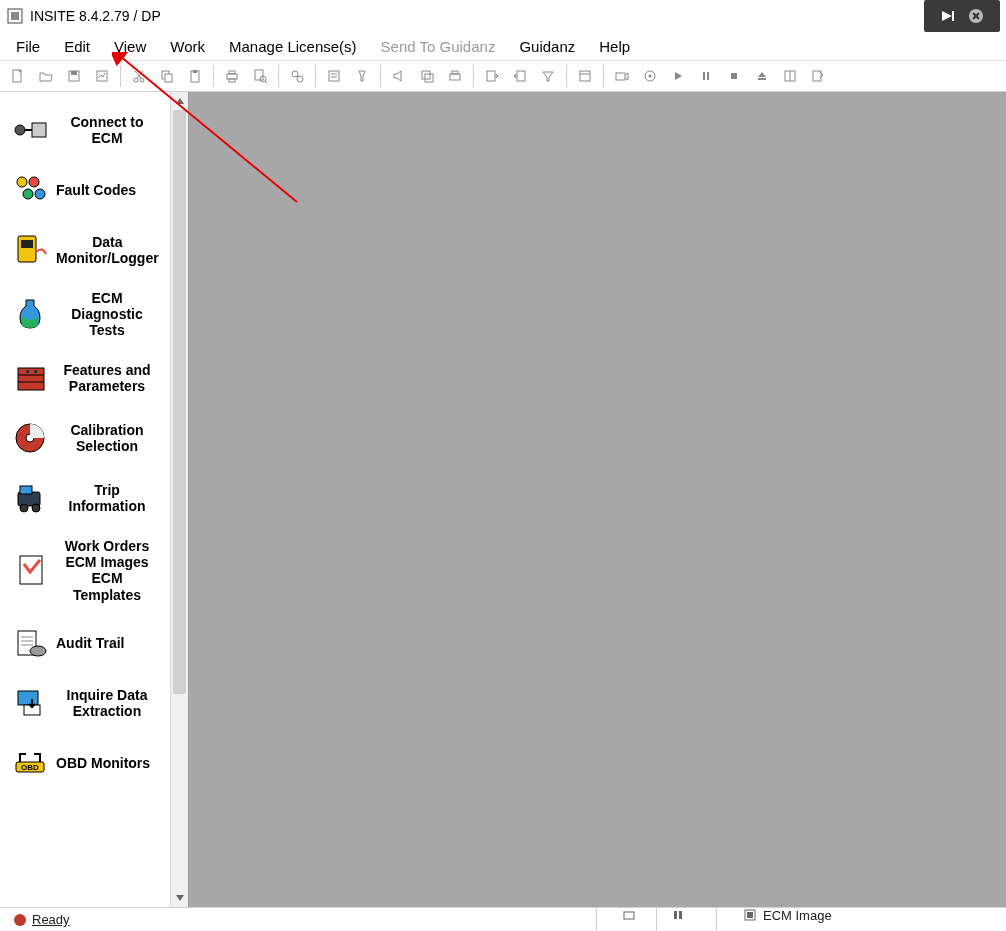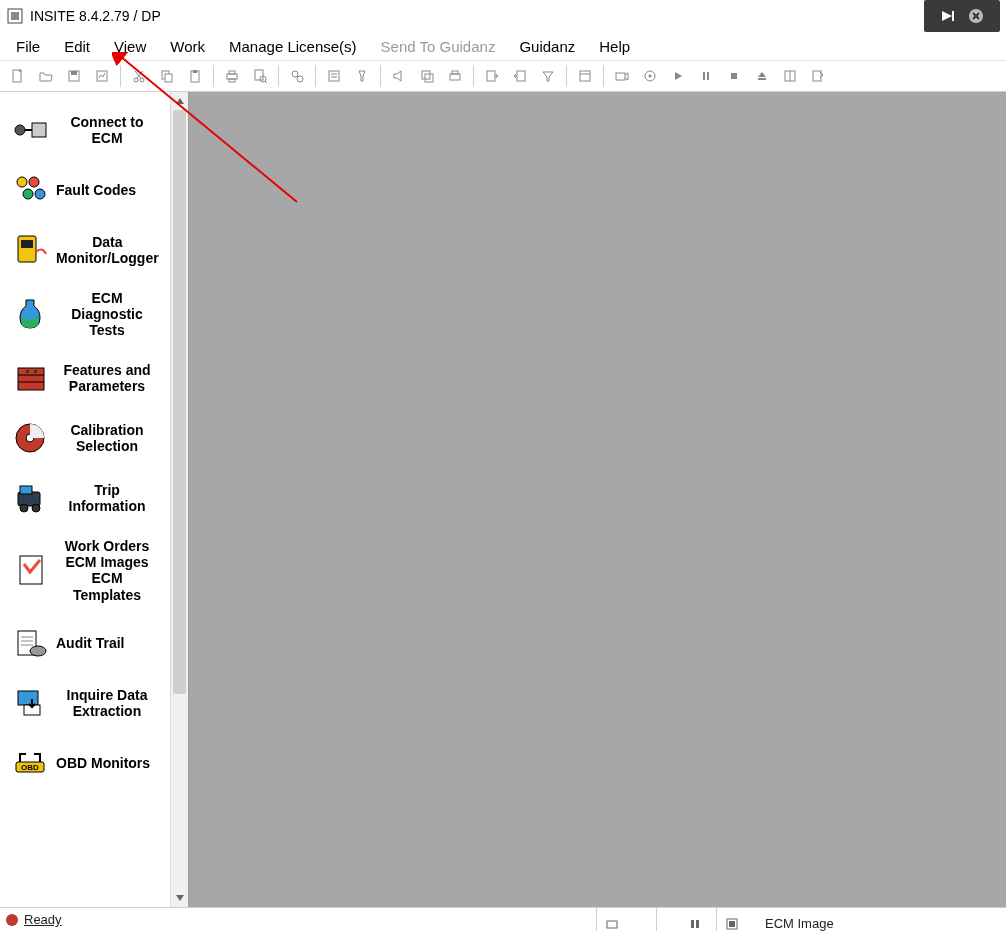--- a/index.html
+++ b/index.html
@@ -129,29 +129,28 @@
 .statusbar {
   height: 24px;
   background: #fff;
   border-top: 1px solid #d0d0d0;
   display: flex;
   align-items: center;
   font-size: 13px;
   color: #222;
   overflow: hidden;
 }
-.status-left { display: flex; align-items: center; padding: 0 6px; text-decoration: underline; }
+.status-left { display: flex; align-items: center; padding: 0 14px; text-decoration: underline; }
 .status-dot { width: 12px; height: 12px; border-radius: 50%; background: #c0392b; margin-right: 6px; }
 .status-fill { flex: 1; }
 .status-seg {
-  display: flex; align-items: flex-end;
-  padding: 0 8px;
+  display: flex; align-items: flex-start;
+  padding: 0 26px;
   border-left: 1px solid #d0d0d0;
   height: 100%;
-  gap: 20px;
 }
 .status-seg .mini-icon { width: 14px; height: 14px; margin-right: 6px; display:inline-flex; align-items:center; justify-content:center; }
 .annotation-arrow {
   position: absolute;
   left: 112px; top: 52px;
   pointer-events: none;
   z-index: 50;
 }
 </style>
 </head>

